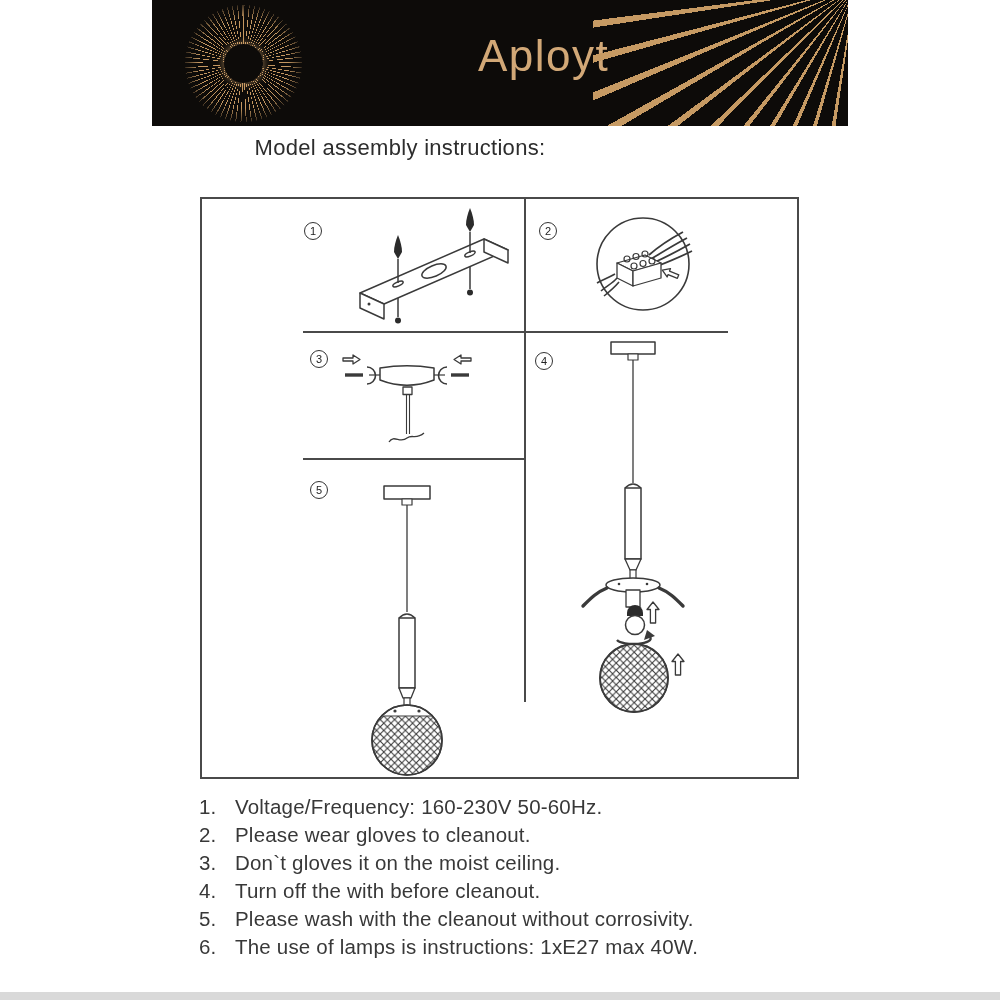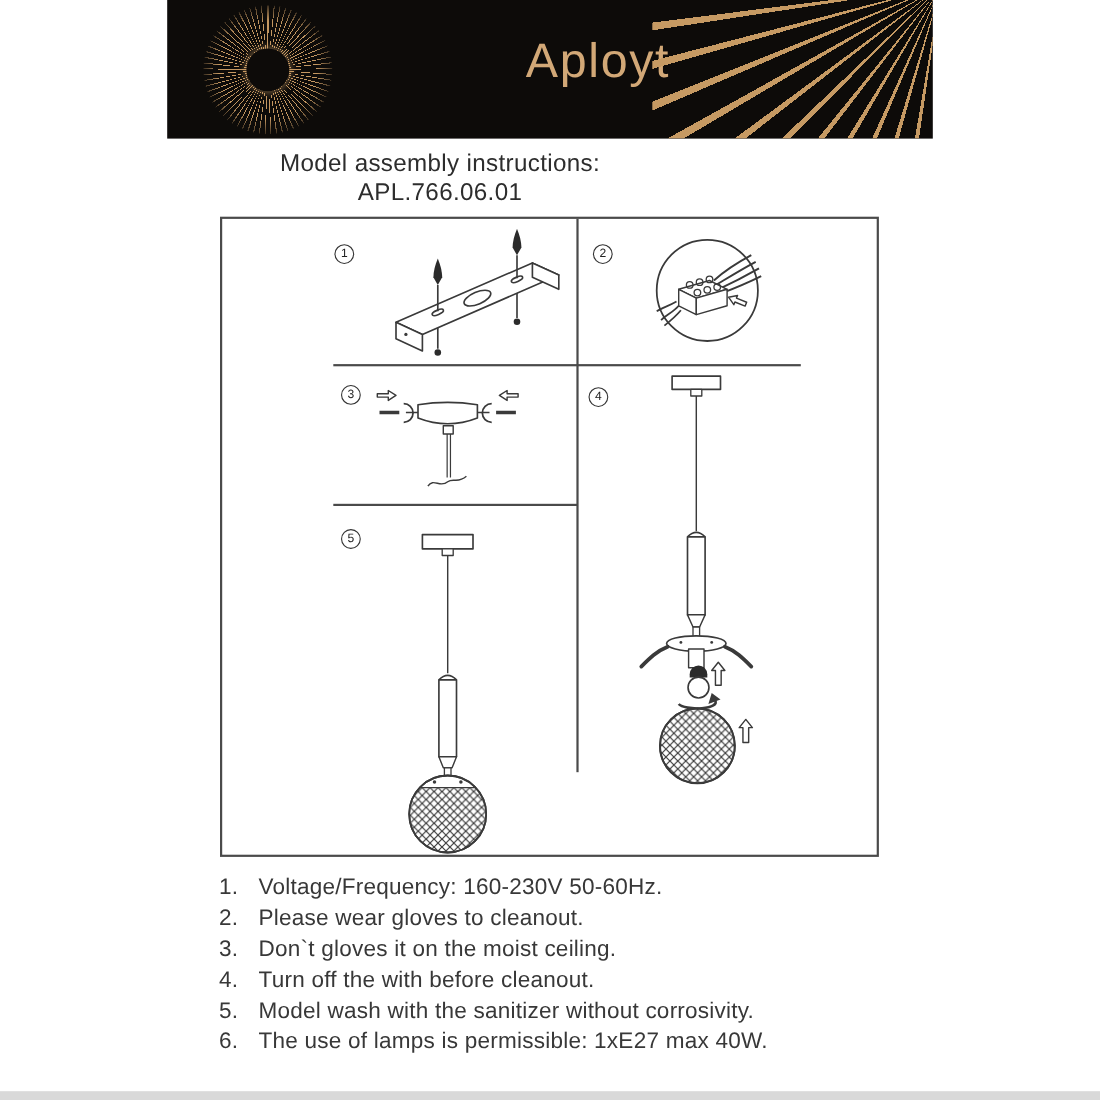--- a/index.html
+++ b/index.html
@@ -50,21 +50,20 @@
 <div class="page">
 
   <div class="hdr">
     <div class="sunburst"></div>
     <div class="brand">Aployt</div>
     <div class="corner-rays"></div>
   </div>
 
   <div class="title-block">
     <div>Model assembly instructions:</div>
-    <div>APL.766.06.01</div>
   </div>
 
   <div class="diagram">
     <div class="vdiv"></div>
     <div class="hdiv1"></div>
     <div class="hdiv2"></div>
 
     <div class="marker" style="left:102px;top:23px">
         <span>1</span>
       </div>
@@ -227,22 +226,22 @@
     <div class="inst-row">
       <span class="inst-num">3.</span>
       <span class="inst-text">Don`t gloves it on the moist ceiling.</span>
     </div>
     <div class="inst-row">
       <span class="inst-num">4.</span>
       <span class="inst-text">Turn off the with before cleanout.</span>
     </div>
     <div class="inst-row">
       <span class="inst-num">5.</span>
-      <span class="inst-text">Model wash with the sanitizer without corrosivity.</span>
+      <span class="inst-text">Please wash with the cleanout without corrosivity.</span>
     </div>
     <div class="inst-row">
       <span class="inst-num">6.</span>
-      <span class="inst-text">The use of lamps is permissible: 1xE27 max 40W.</span>
+      <span class="inst-text">The use of lamps is instructions: 1xE27 max 40W.</span>
     </div>
   </div>
 
   <div class="page-edge"></div>
 </div>
 
 </body></html>

